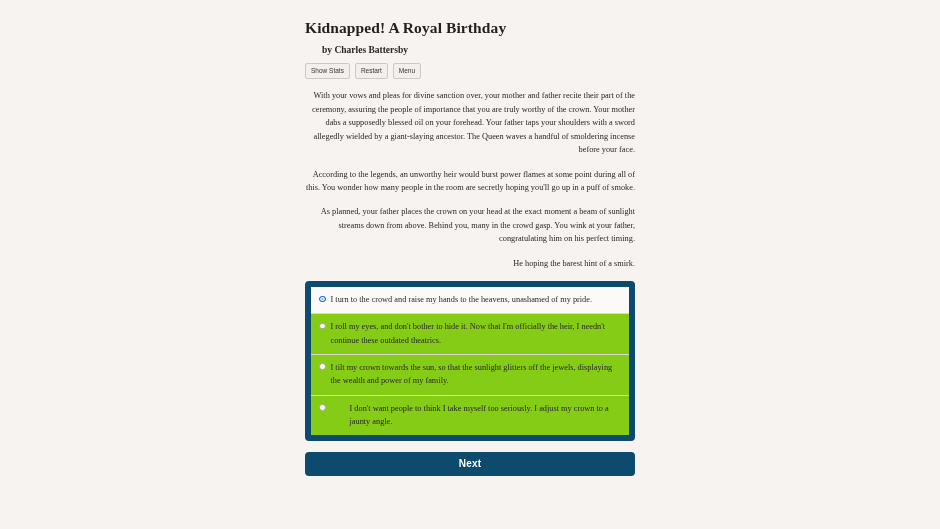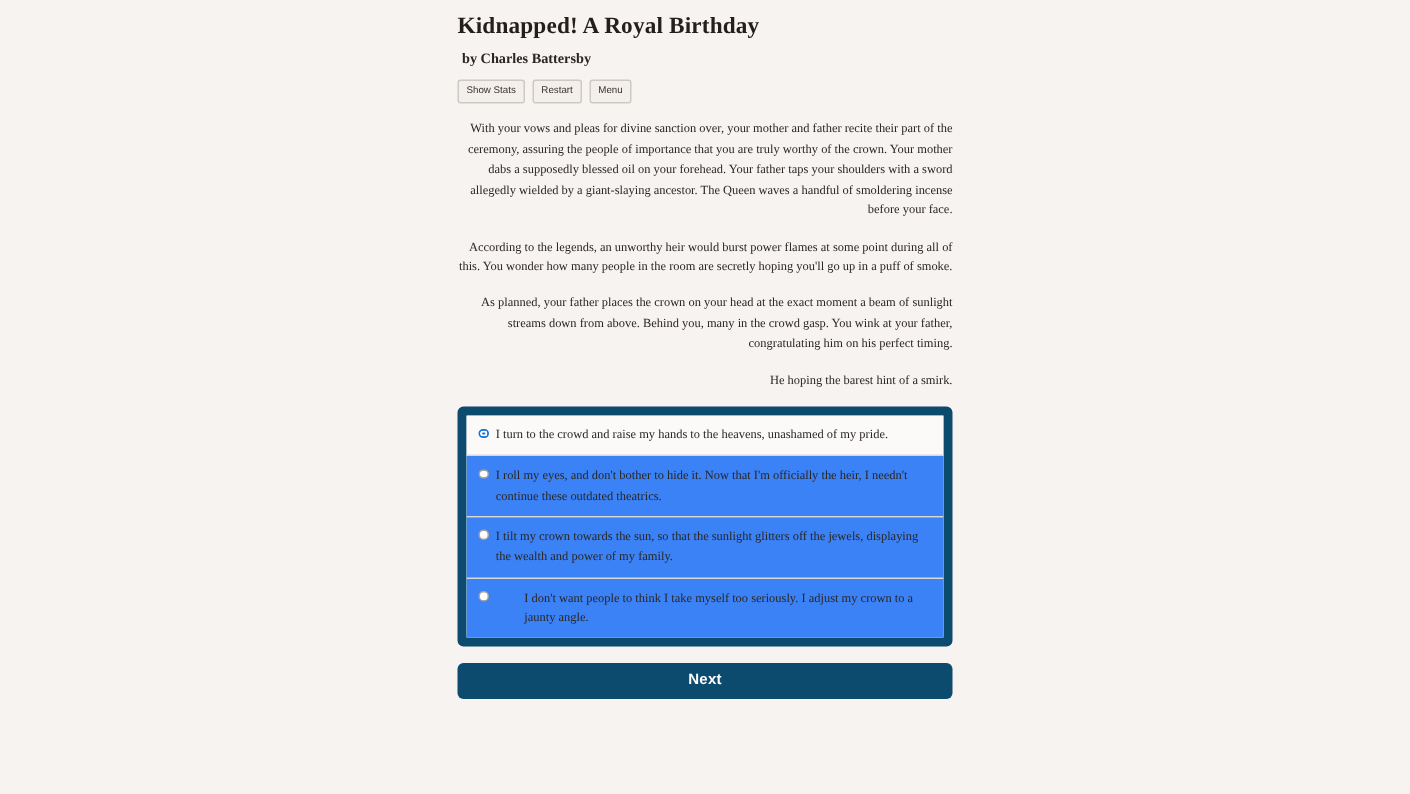--- a/index.html
+++ b/index.html
@@ -18,29 +18,29 @@
     width: 330px;
     margin: 0 auto;
     padding-top: 8px;
     box-sizing: content-box;
   }
   .story-title {
     font-family: "Liberation Serif", serif;
     font-size: 15.5px;
     font-weight: 700;
     letter-spacing: 0.1px;
-    margin: 0 0 8px 0;
+    margin: 10px 0 8px 0;
     color: #241f1c;
     line-height: 1.25;
   }
   .story-author {
     font-family: "Liberation Serif", serif;
     font-size: 9.5px;
     font-weight: 700;
-    margin: 0 0 8px 3px;
+    margin: 0 0 8px 17px;
     color: #2a2522;
   }
   .toolbar {
     display: flex;
     gap: 5px;
     margin: 0 0 10px 0;
     align-items: center;
   }
   .tool-btn {
     font-family: "Liberation Sans", sans-serif;
@@ -68,21 +68,21 @@
     border-radius: 4px;
     background: #fdfcfb;
     overflow: hidden;
   }
   .choice {
     display: flex;
     align-items: flex-start;
     gap: 5px;
     padding: 6px 8px 7px 8px;
     border-bottom: 1px solid #ddd7d2;
-    background: #3b82f6;
+    background: #84cc16;
     cursor: pointer;
   }
   .choice:last-child {
     border-bottom: none;
     gap: 24px;
   }
   .choice.selected {
     background: #fbfaf9;
   }
   .radio {

